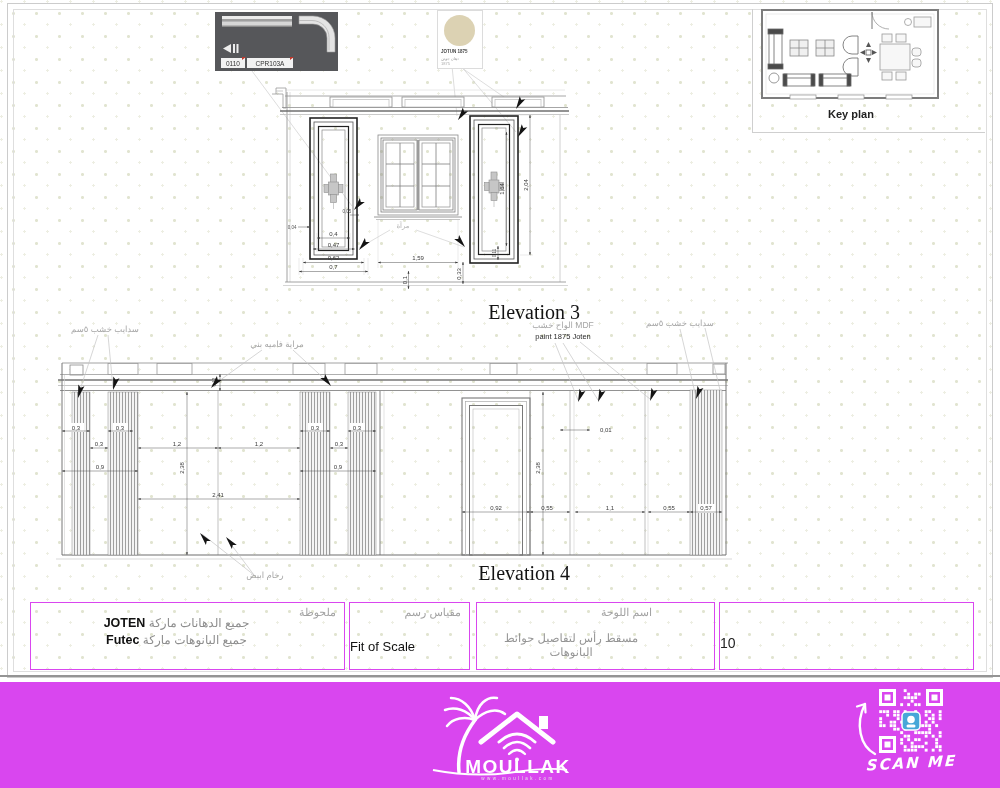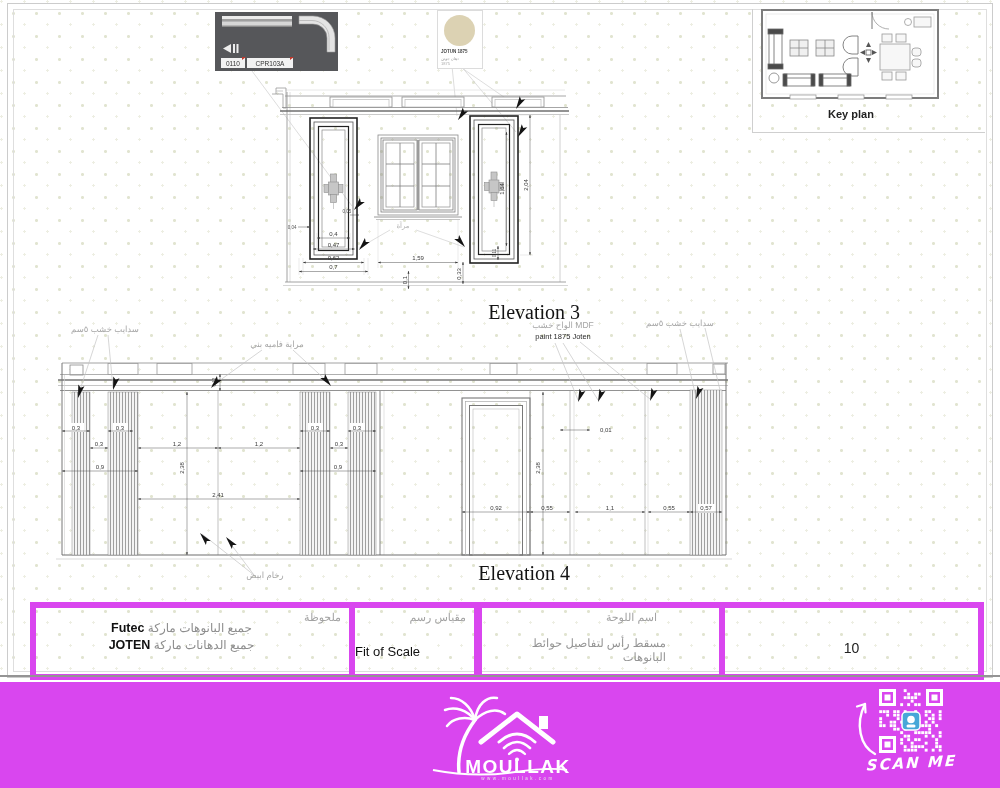--- a/index.html
+++ b/index.html
@@ -16,30 +16,30 @@
   .hline{background:#cfcfcf;}
   .etitle{font-family:"Liberation Serif",serif;font-size:20px;color:#131313;text-align:right;}
   svg text{font-family:"Liberation Sans",sans-serif;}
   .dt{font-size:6px;fill:#3a3a3a;text-anchor:middle;}
   .dts{font-size:4.5px;fill:#555;text-anchor:middle;}
   .ann{font-size:8.5px;fill:#a5a5a5;text-anchor:middle;}
   .annd{font-size:7.5px;fill:#2b2b2b;text-anchor:middle;}
   .dbl{font-size:6.5px;fill:#333;text-anchor:middle;}
   .kp-label{font-size:11px;color:#222;text-align:center;font-weight:bold;}
   
-  .tb-cell{top:602px;height:66px;border:6px solid #d946ef;}
+  .tb-cell{top:602px;height:66px;border:1px solid #d946ef;}
   .tb-head{position:absolute;top:3px;right:8px;font-size:11px;color:#a2a2a2;direction:rtl;}
   .tb-note{position:absolute;top:12px;right:30px;left:8px;direction:rtl;text-align:center;
            font-size:12px;color:#8d8d8d;line-height:17px;}
   .tb-note b{color:#111;font-size:12.5px;}
   .tb-scale-val{position:absolute;top:36px;left:0;right:0;text-align:left;font-size:13px;color:#111;}
-  .tb-name-val{position:absolute;top:28px;left:4px;width:180px;direction:rtl;
+  .tb-name-val{position:absolute;top:28px;left:4px;width:180px;direction:rtl;text-align:center;
                font-size:11.5px;color:#949494;line-height:14px;}
   .tb-num-head{position:absolute;top:6px;left:0;right:0;text-align:center;font-size:11px;color:#a2a2a2;direction:rtl;}
-  .tb-num-val{position:absolute;top:32px;left:0;right:0;text-align:center;font-size:14px;color:#222;}
+  .tb-num-val{position:absolute;top:32px;left:0;right:0;font-size:14px;color:#222;}
   
   .detailbox{left:215px;top:12px;width:123px;height:59px;background:#56575a;}
   .swatch{left:437px;top:10px;width:44px;height:57px;background:#fff;border:1px solid #dcdcdc;}
   .swatch .circle{position:absolute;left:6px;top:4px;width:31px;height:31px;border-radius:50%;
                   background:#dcd2b3;}
   .swatch .t1{position:absolute;top:38px;left:3px;font-size:4.5px;font-weight:bold;color:#444;}
   .swatch .t2{position:absolute;top:45px;left:3px;font-size:4px;color:#999;direction:rtl;}
   .swatch .t3{position:absolute;top:50px;left:3px;font-size:4px;color:#aaa;}
   
   .footer{left:0;top:682px;width:1000px;height:106px;background:#d946ef;}
@@ -429,22 +429,22 @@
     <path d="M0 0 L13 -3.2 L10.5 0 L13 3.2 Z" transform="translate(646,81) rotate(-70)"></path>
     <path d="M0 0 L13 -3.2 L10.5 0 L13 3.2 Z" transform="translate(150,215) rotate(50)"></path>
     <path d="M0 0 L13 -3.2 L10.5 0 L13 3.2 Z" transform="translate(176,219) rotate(50)"></path>
   </g>
 </svg>
 <div class="abs etitle" style="left:275px;top:562px;width:295px">Elevation 4</div>
 
 <div class="abs tb-cell" style="left:30px;width:313px">
   <div class="tb-head">ملحوظة</div>
   <div class="tb-note">
+    <div><span>جميع الدهانات ماركة</span> <b>JOTEN</b></div>
     <div><span>جميع البانوهات ماركة</span> <b>Futec</b></div>
-    <div><span>جميع الدهانات ماركة</span> <b>JOTEN</b></div>
   </div>
 </div>
 <div class="abs tb-cell" style="left:349px;width:119px">
   <div class="tb-head">مقياس رسم</div>
   <div class="tb-scale-val">Fit of Scale</div>
 </div>
 <div class="abs tb-cell" style="left:476px;width:237px">
   <div class="tb-head" style="right:62px">اسم اللوحة</div>
   <div class="tb-name-val">
     <div>مسقط رأس لتفاصيل حوائط</div>

